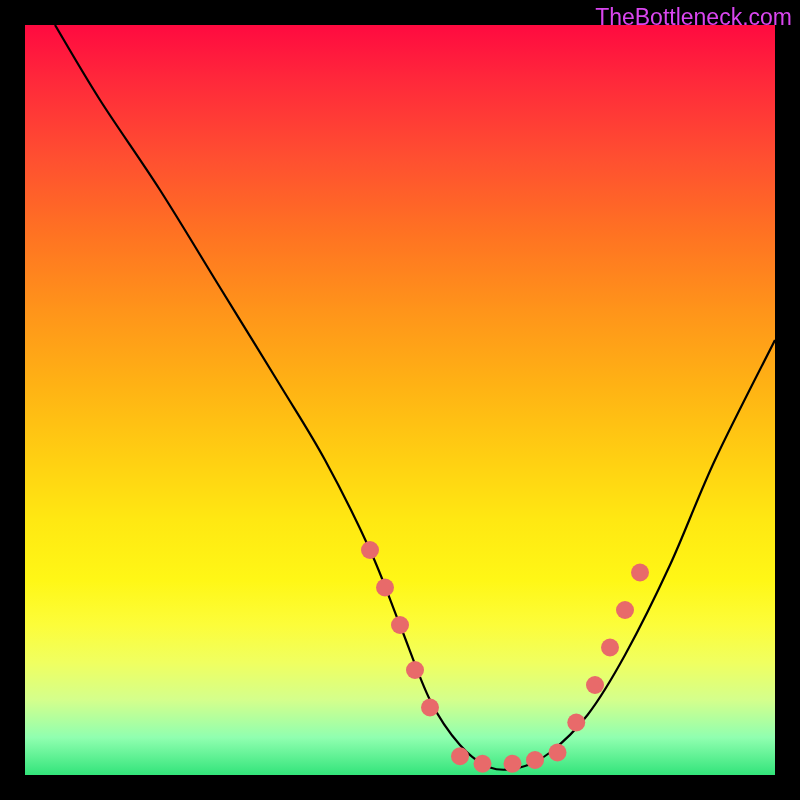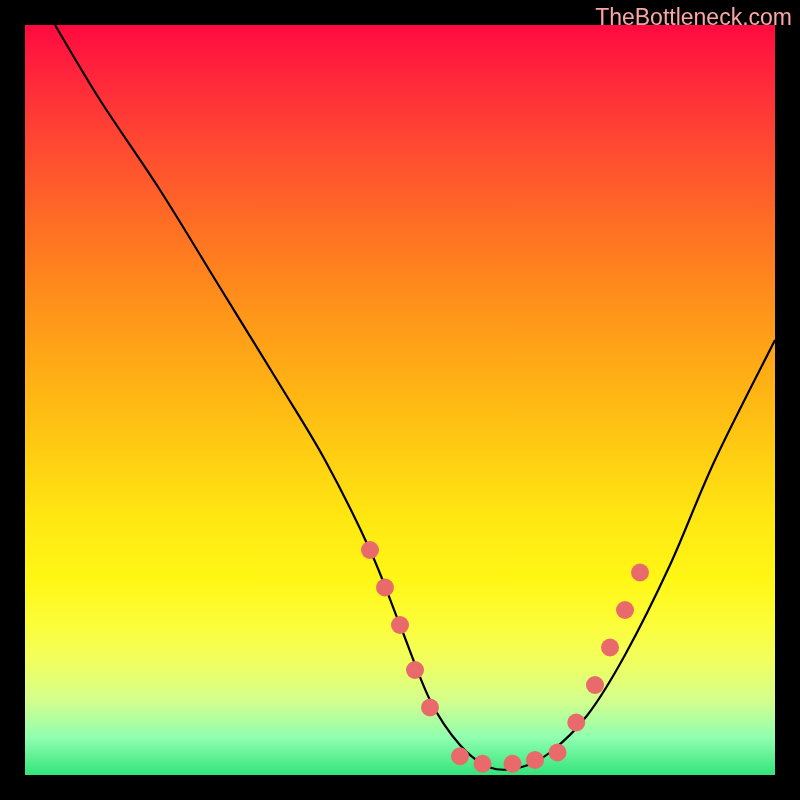--- a/index.html
+++ b/index.html
@@ -33,21 +33,21 @@
       #32e47a 100%
     );
   }
   .watermark {
     position: absolute;
     top: 4px;
     right: 8px;
     font-family: Arial, Helvetica, sans-serif;
     font-size: 23px;
     font-weight: 500;
-    color: #fca5a5;
+    color: #d946ef;
     letter-spacing: 0px;
   }
   svg.curve {
     position: absolute;
     left: 0;
     top: 0;
     width: 750px;
     height: 750px;
   }
 </style>

